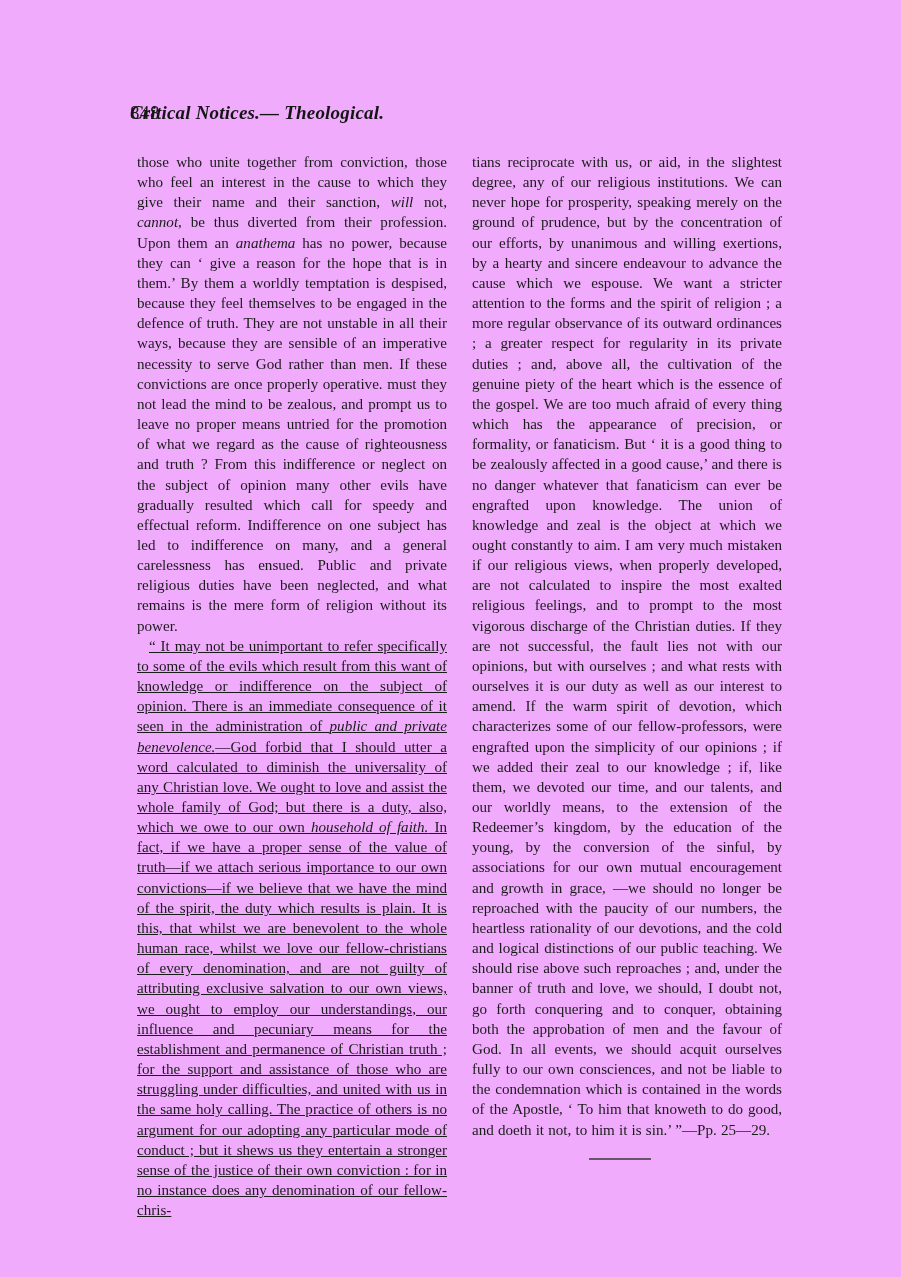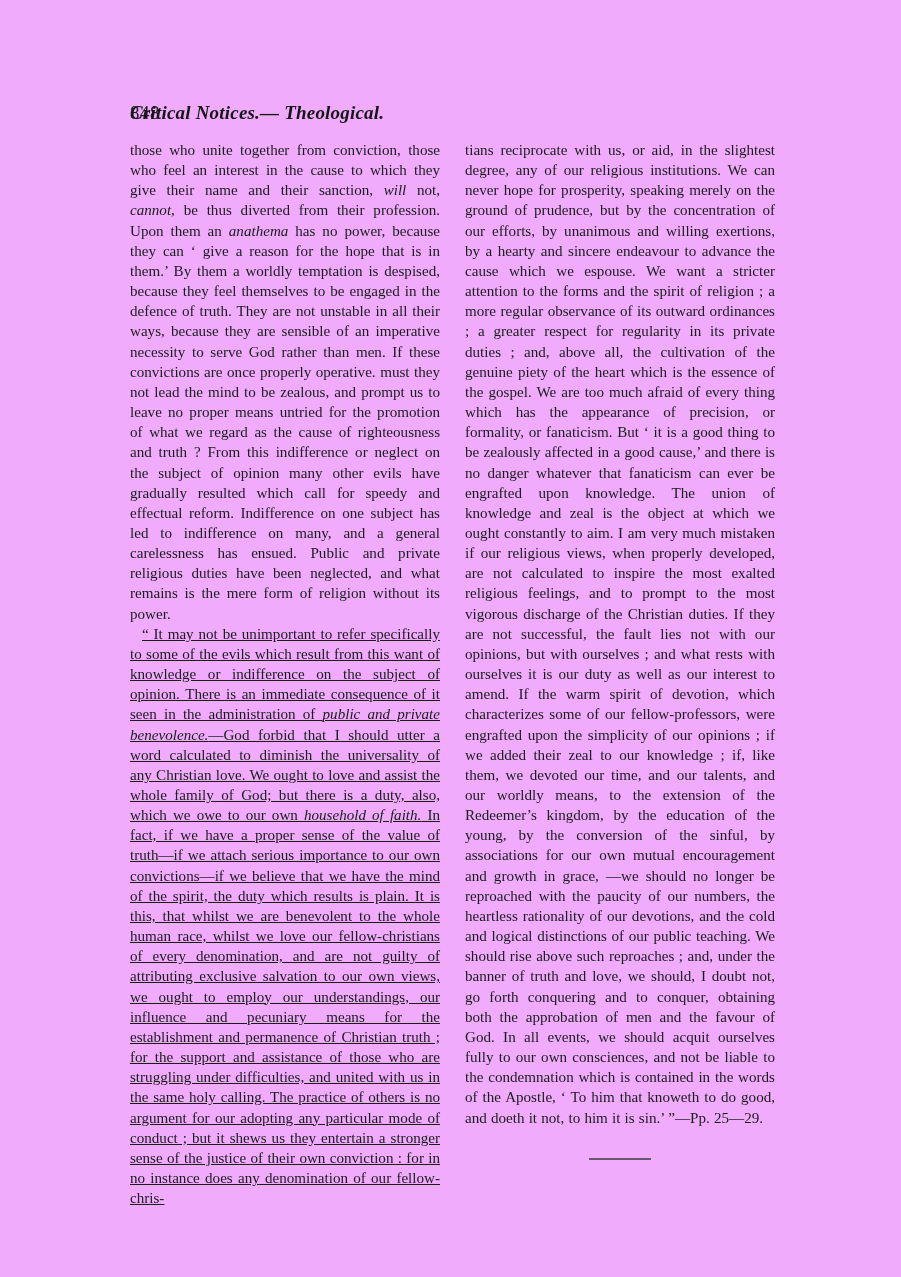--- a/index.html
+++ b/index.html
@@ -47,22 +47,23 @@
 
   
   .columns {
     position: absolute;
     left: 130px;
     top: 136px;
     width: 645px;
   }
   .col {
     position: absolute;
-    top: 4px;
+    top: 16px;
     width: 310px;
+    margin-left: 7px;
   }
   .col-left  { left: 0; }
   .col-right { left: 335px; font-family: Liberation Serif, serif; }
 
   .para {
     margin: 0;
     font-size: 15.1px;
     line-height: 20.15px;
     text-align: justify;
     text-justify: inter-word;

